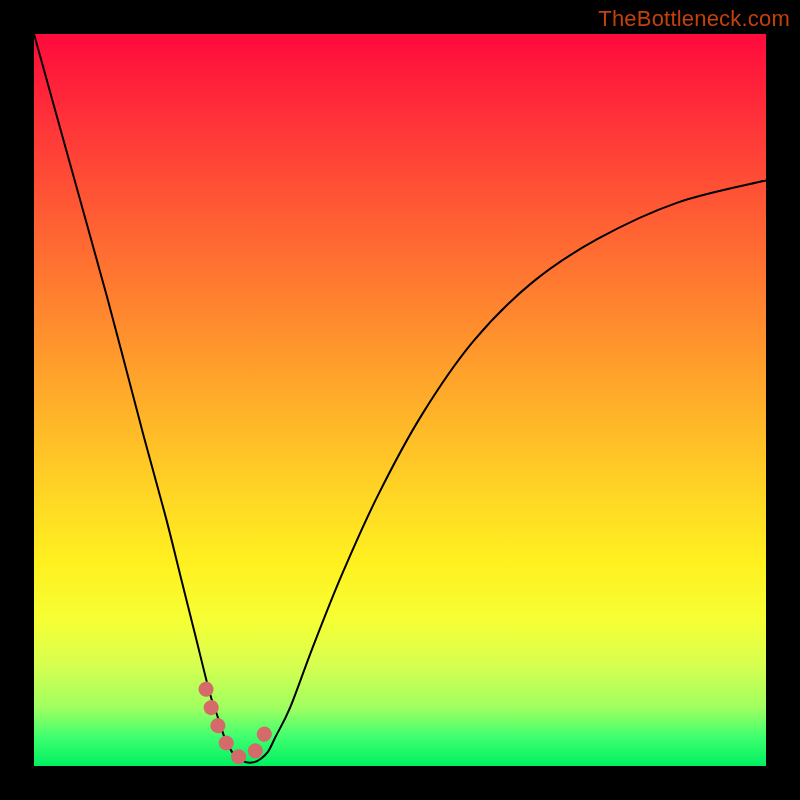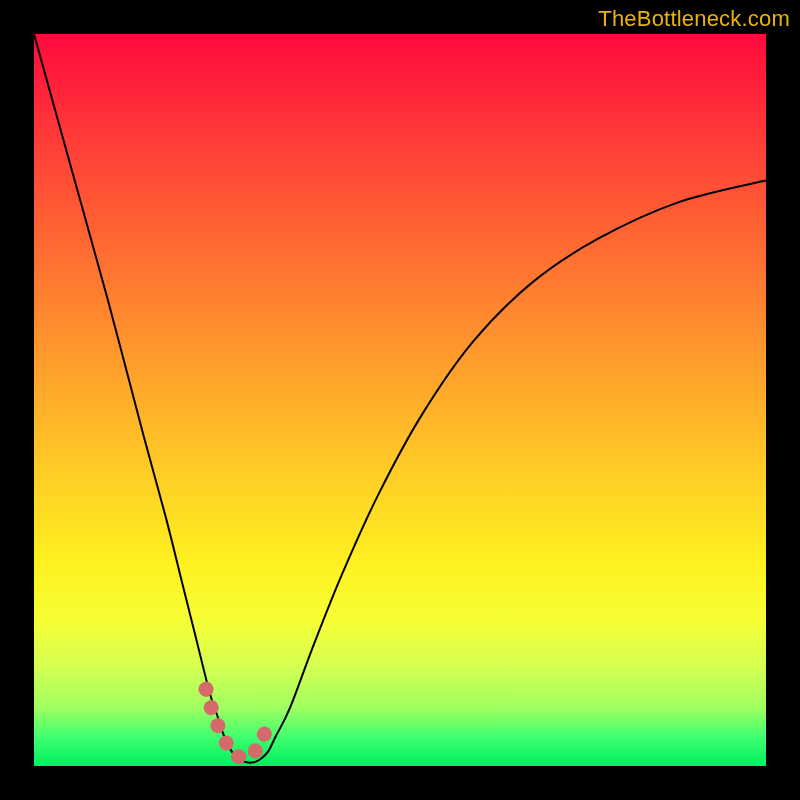--- a/index.html
+++ b/index.html
@@ -41,21 +41,21 @@
       #d8ff50 86%,
       #a0ff60 92%,
       #40ff70 96%,
       #00f060 100%
     );
   }
   .watermark {
     position: absolute;
     top: 6px;
     right: 10px;
-    color: #eab308;
+    color: #c2410c;
     font-size: 22px;
     letter-spacing: 0.2px;
     font-weight: 500;
   }
   svg.curve {
     position: absolute;
     left: 0;
     top: 0;
     width: 732px;
     height: 732px;

